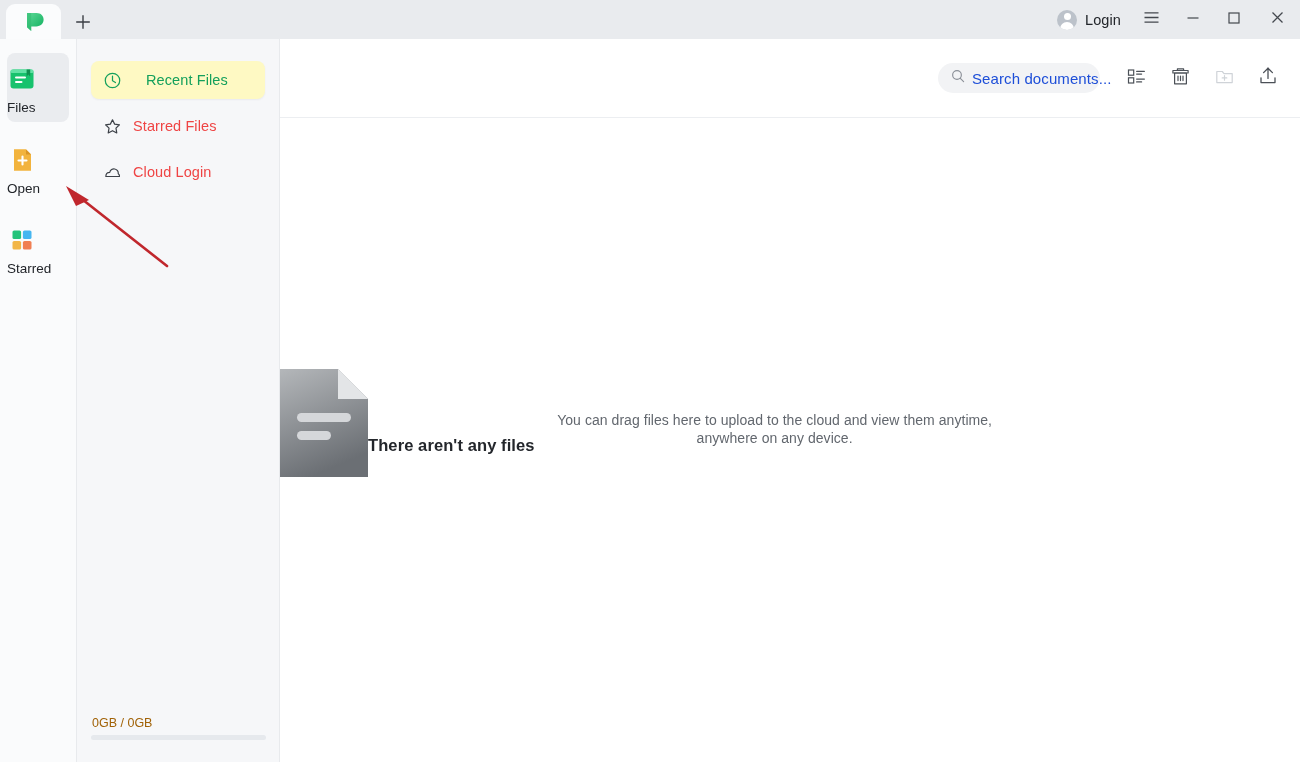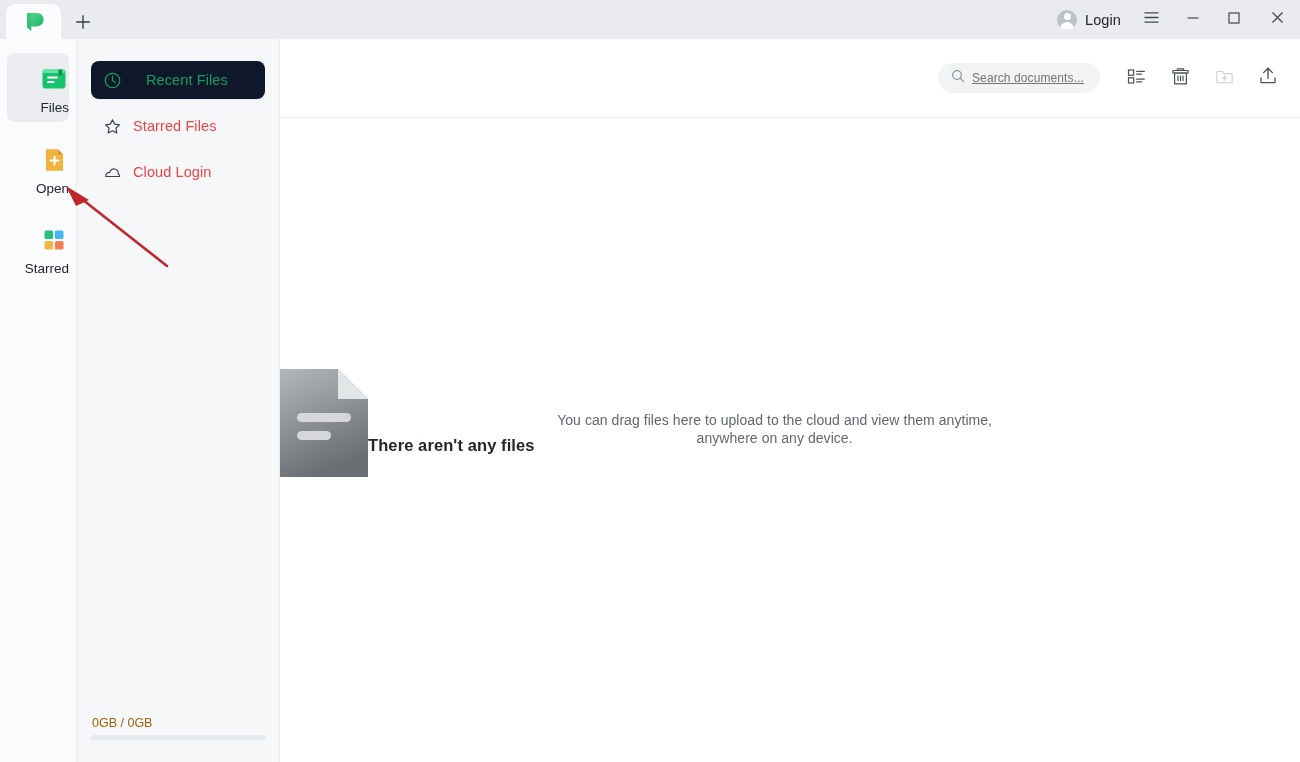--- a/index.html
+++ b/index.html
@@ -128,21 +128,21 @@
     box-sizing: border-box;
   }
   .rail-item {
     width: 62px;
     margin: 0 auto;
     padding-top: 11px;
     padding-bottom: 7px;
     border-radius: 8px;
     display: flex;
     flex-direction: column;
-    align-items: flex-end;
+    align-items: flex-start;
     gap: 7px;
     cursor: pointer;
   }
   .rail-item.active { background: #eaecef; }
   #rail-files { margin-top: 14px; }
   #rail-open { margin-top: 12px; }
   #rail-convert { margin-top: 12px; }
   .rail-label {
     font-size: 13.5px;
     color: #22252a;
@@ -166,21 +166,21 @@
     display: flex;
     align-items: center;
     gap: 11px;
     height: 38px;
     padding-left: 12px;
     border-radius: 8px;
     cursor: pointer;
     margin-bottom: 8px;
   }
   .nav-item.active {
-    background: #0f172a;
+    background: #fef9c3;
     box-shadow: 0 1px 2px rgba(30,40,60,.06);
     gap: 24px;
   }
   .nav-item .nav-label {
     font-size: 14.5px;
     color: #ef4444;
     letter-spacing: .1px;
   }
   .nav-item.active .nav-label { color: #14a05c; }
   .nav-ic { width: 19px; height: 19px; display:block; flex:none; }
@@ -229,25 +229,24 @@
     background: #f2f3f5;
     border-radius: 15px;
     display: flex;
     align-items: center;
     gap: 7px;
     padding: 0 13px;
     box-sizing: border-box;
     cursor: text;
   }
   .search-ph {
-    font-size: 12px;
-    color: #737373;
+    font-size: 15px;
+    color: #1d4ed8;
     letter-spacing: .1px;
     white-space: nowrap;
-    text-decoration: underline;
   }
   .tb-ico-btn {
     width: 32px;
     height: 32px;
     display: flex;
     align-items: center;
     justify-content: center;
     cursor: pointer;
     border-radius: 6px;
   }

